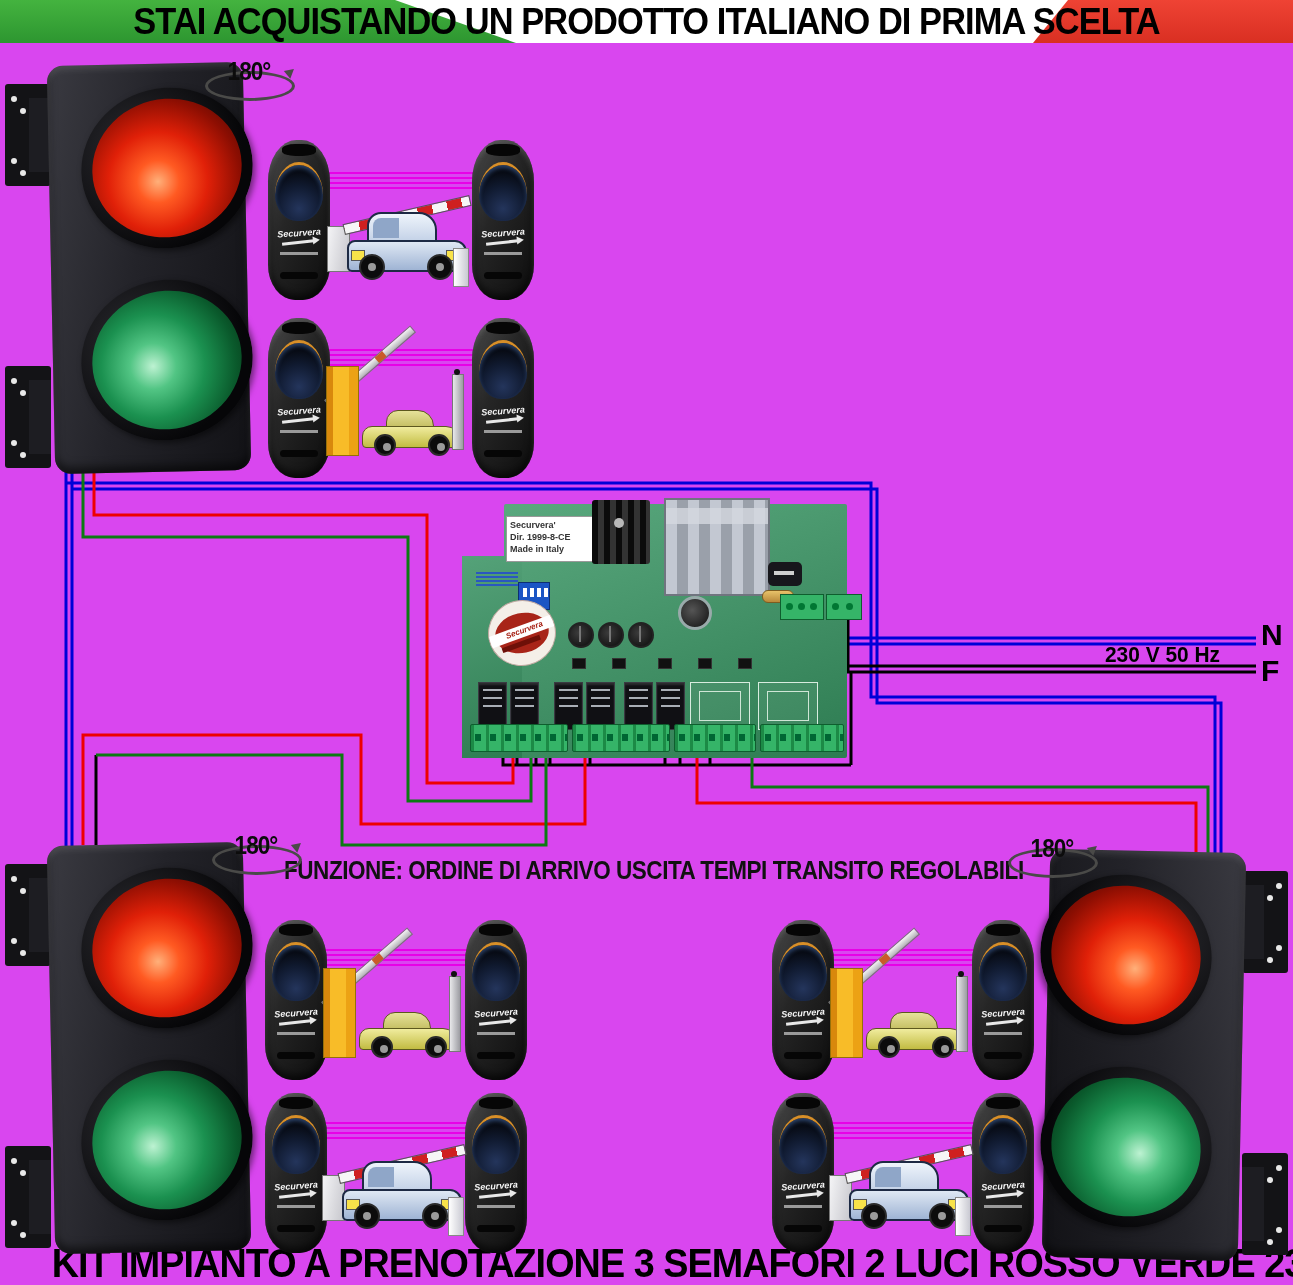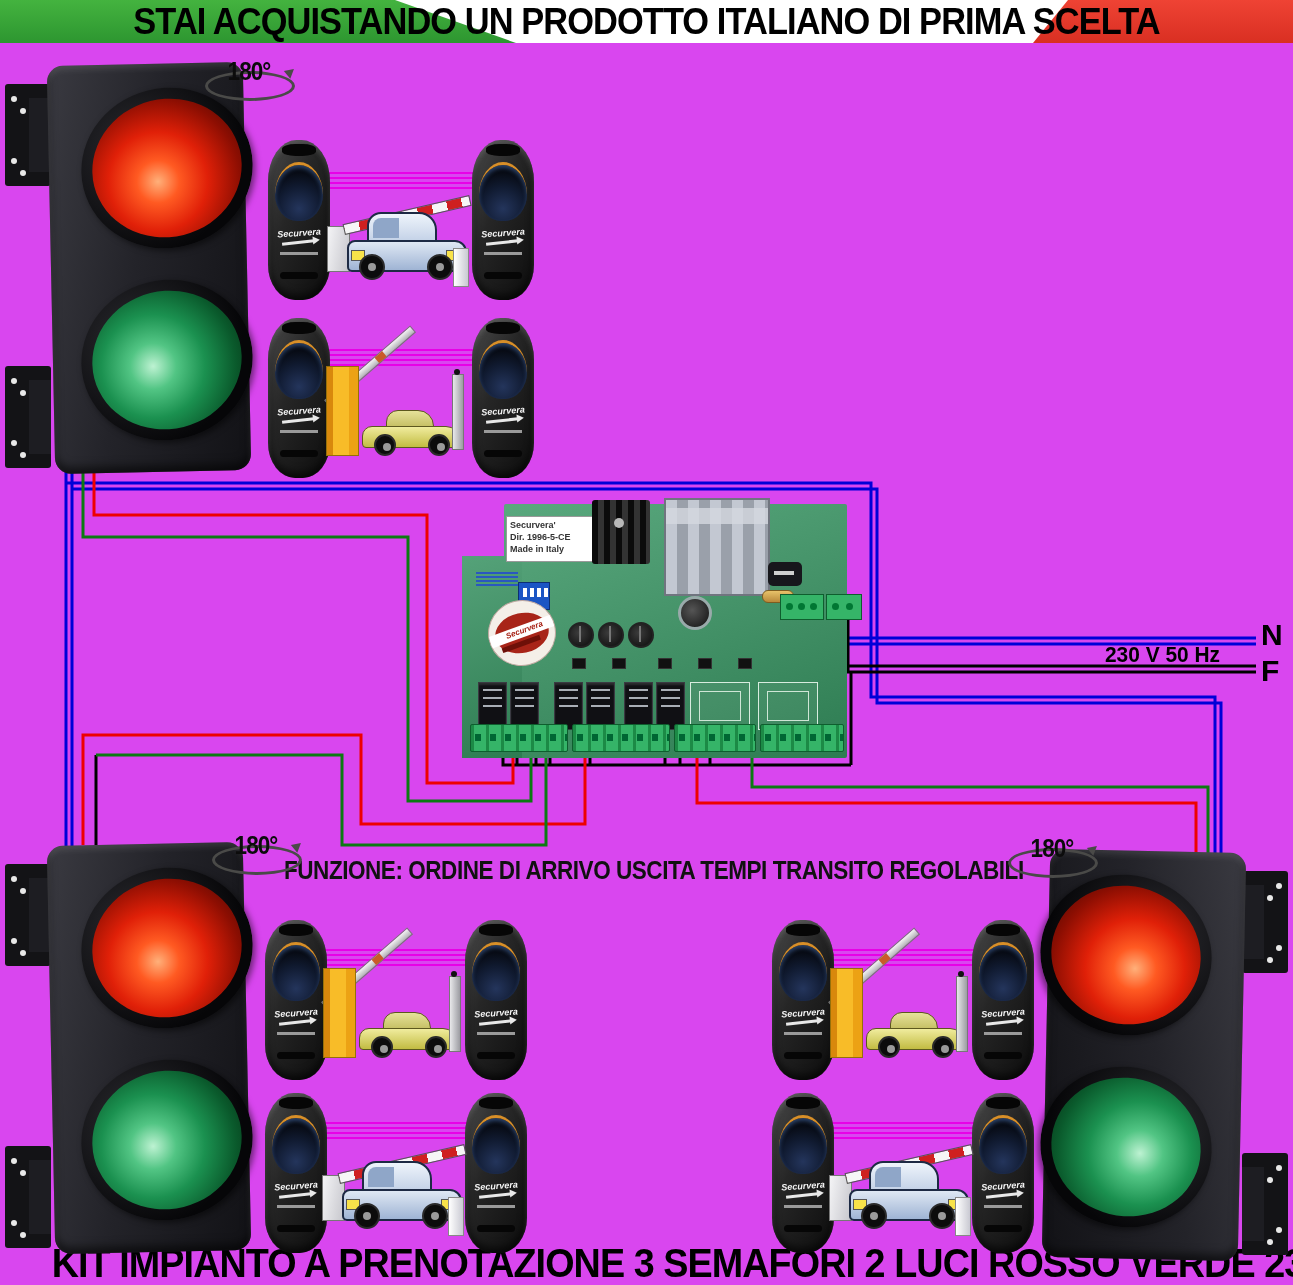--- a/index.html
+++ b/index.html
@@ -202,21 +202,21 @@
   <div class="footer-label">KIT IMPIANTO A PRENOTAZIONE 3 SEMAFORI 2 LUCI ROSSO VERDE 230 V</div>
   <div class="power-rating" style="z-index:3;">230 V 50 Hz</div>
   <div class="lbl-n" style="z-index:3;">N</div>
   <div class="lbl-f" style="z-index:3;">F</div>
 
   <div class="pcb">
     <div class="pcb-board-a"></div>
     <div class="pcb-board-b"></div>
     <div class="pcb-label">
       <span>Securvera'</span><br>
-      <span>Dir. 1996-5-CE</span><br>
+      <span>Dir. 1999-8-CE</span><br>
       <span>Made in Italy</span>
     </div>
     <div class="pcb-ce">CE</div>
     <div class="heatsink"></div>
     <div class="transformer"></div>
     <div class="buzzer"></div>
     <div class="fuse"></div>
     <div class="tinytext">
         <i></i>
         <i></i>

